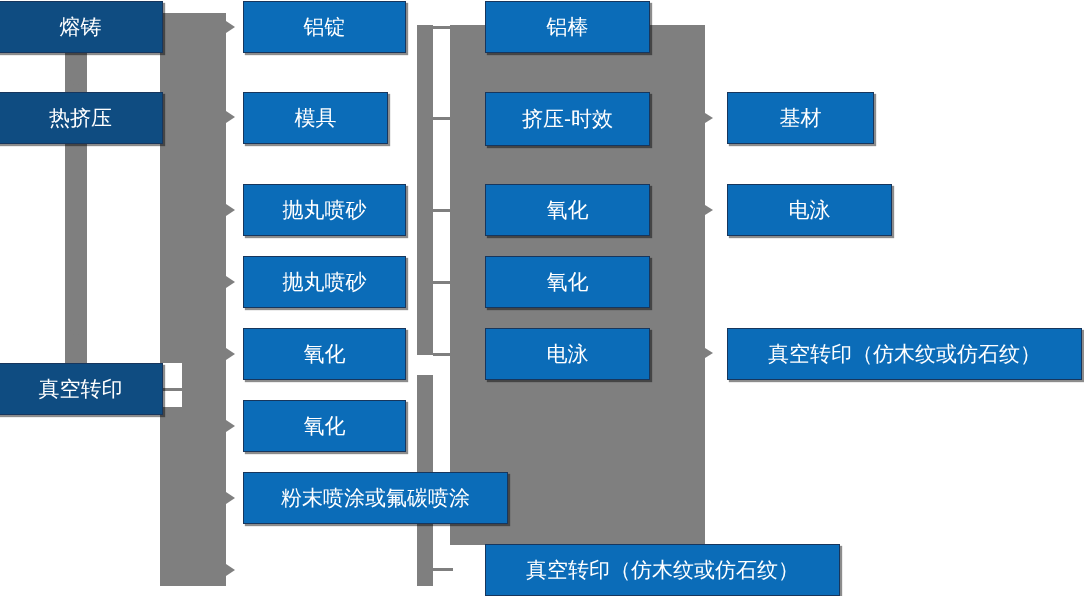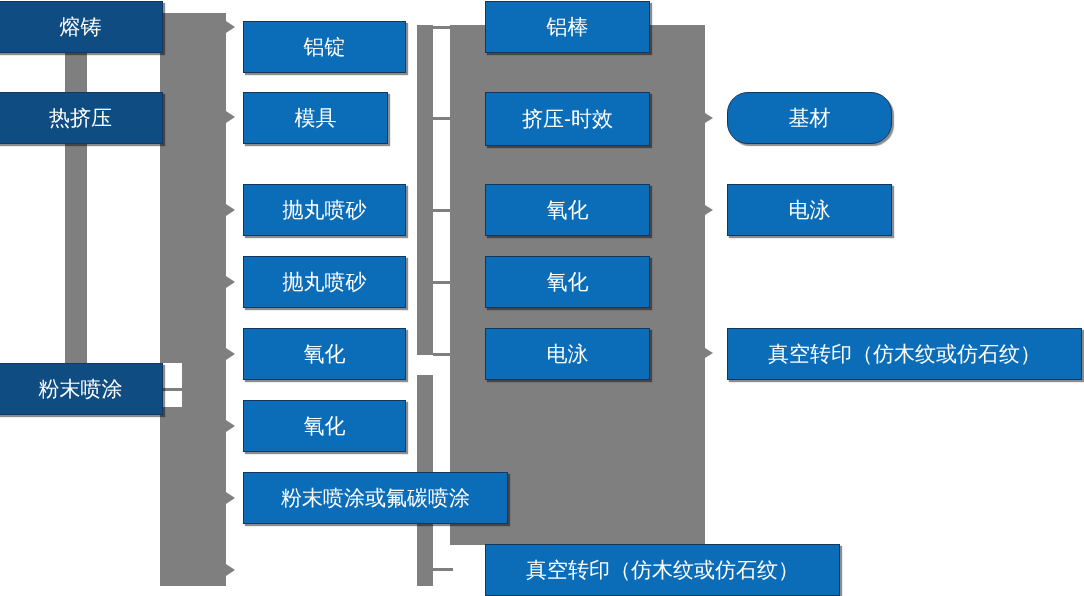--- a/index.html
+++ b/index.html
@@ -108,24 +108,24 @@
     <div class="arrow-sm" style="left:705px; top:348px;"></div>
   </div>
 
   <div class="box lvl1 t21" style="left:-2px; top:1px; width:165px; height:52px;">
     <span>熔铸</span>
   </div>
   <div class="box lvl1 t21" style="left:-2px; top:92px; width:165px; height:52px;">
     <span>热挤压</span>
   </div>
   <div class="box lvl1 t21" style="left:-2px; top:363px; width:165px; height:52px;">
-    <span>粉末喷涂</span>
+    <span>真空转印</span>
   </div>
 
-  <div class="box lvl2 t21" style="left:243px; top:1px; width:163px; height:52px;margin-top:20px;">
+  <div class="box lvl2 t21" style="left:243px; top:1px; width:163px; height:52px;">
     <span>铝锭</span>
   </div>
   <div class="box lvl2 t21" style="left:243px; top:92px; width:145px; height:52px;">
     <span>模具</span>
   </div>
   <div class="box lvl2 t21" style="left:243px; top:184px; width:163px; height:52px;">
     <span>抛丸喷砂</span>
   </div>
   <div class="box lvl2 t21" style="left:243px; top:256px; width:163px; height:52px;">
     <span>抛丸喷砂</span>
@@ -152,21 +152,21 @@
   <div class="box lvl3 t21" style="left:485px; top:256px; width:165px; height:52px;">
     <span>氧化</span>
   </div>
   <div class="box lvl3 t21" style="left:485px; top:328px; width:165px; height:52px;">
     <span>电泳</span>
   </div>
   <div class="box lvl3 t21" style="left:485px; top:544px; width:355px; height:52px;">
     <span>真空转印（仿木纹或仿石纹）</span>
   </div>
 
-  <div class="box lvl4 t21" style="left:727px; top:92px; width:165px; height:52px;border-radius:21px;">
+  <div class="box lvl4 t21" style="left:727px; top:92px; width:147px; height:52px;">
     <span>基材</span>
   </div>
   <div class="box lvl4 t21" style="left:727px; top:184px; width:165px; height:52px;">
     <span>电泳</span>
   </div>
   <div class="box lvl4 t21" style="left:727px; top:328px; width:355px; height:52px;">
     <span>真空转印（仿木纹或仿石纹）</span>
   </div>
 
 </div>

